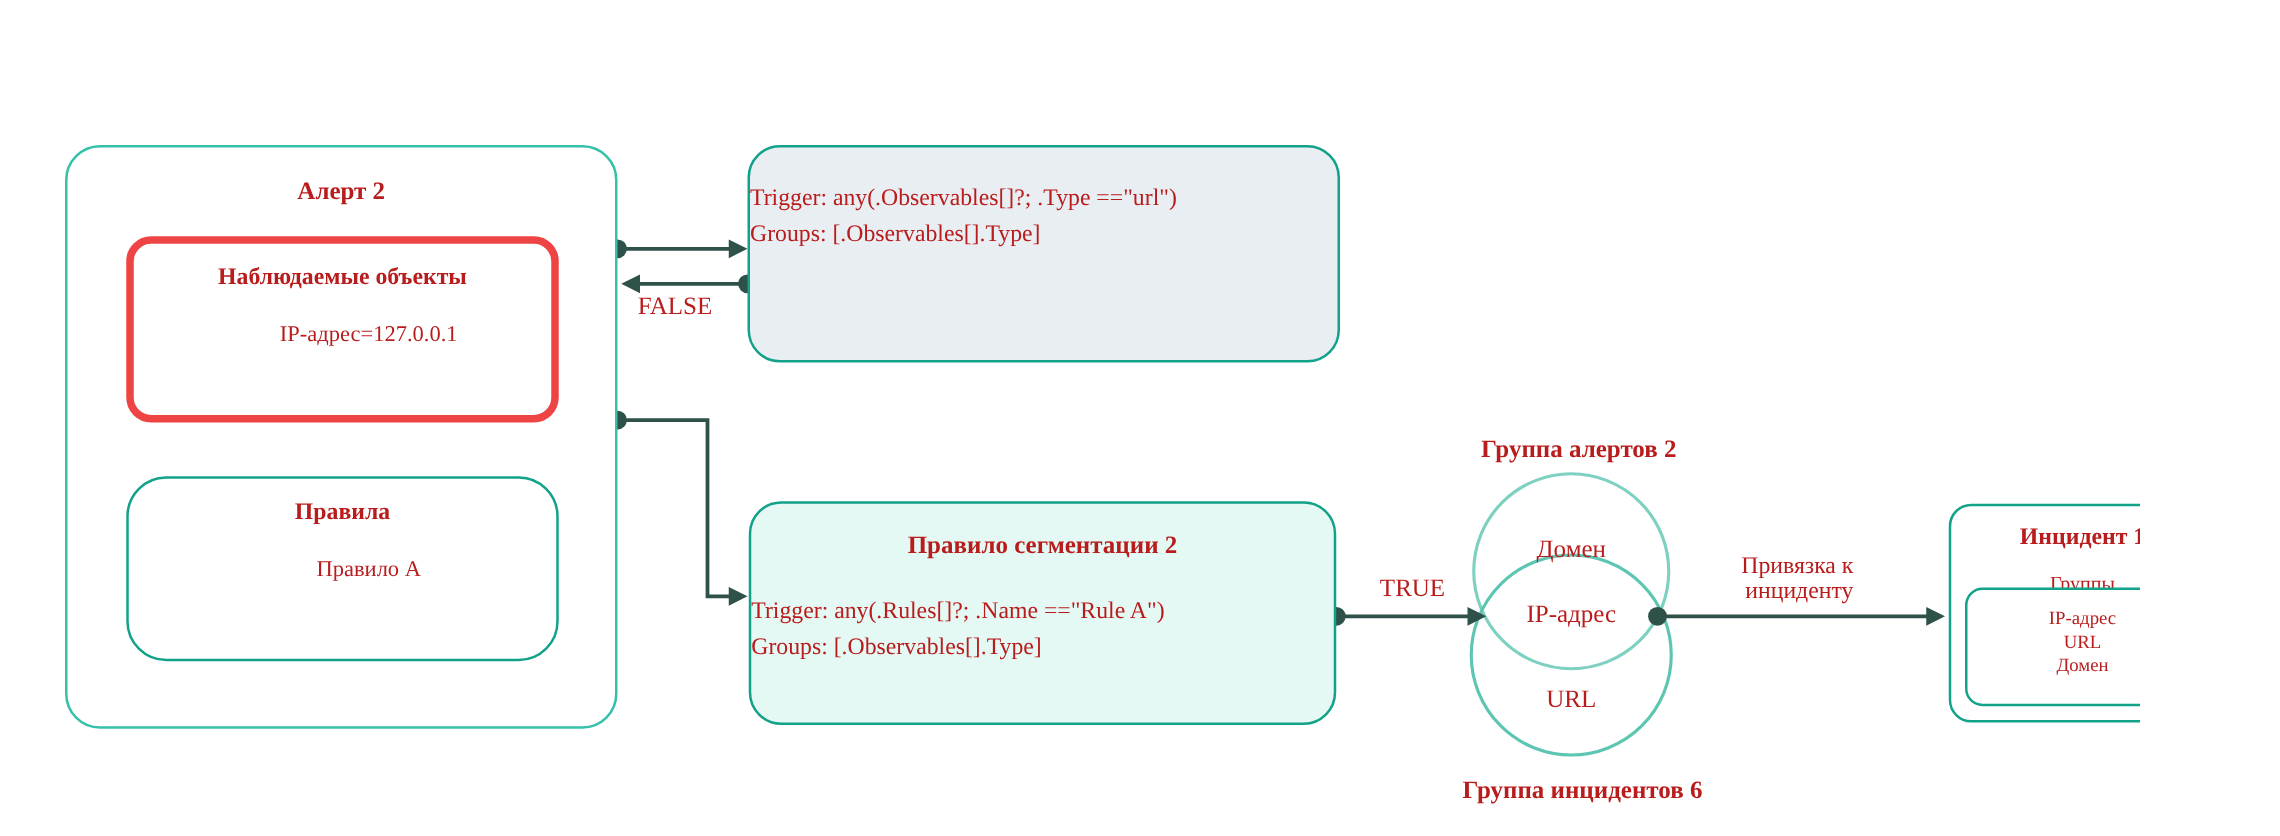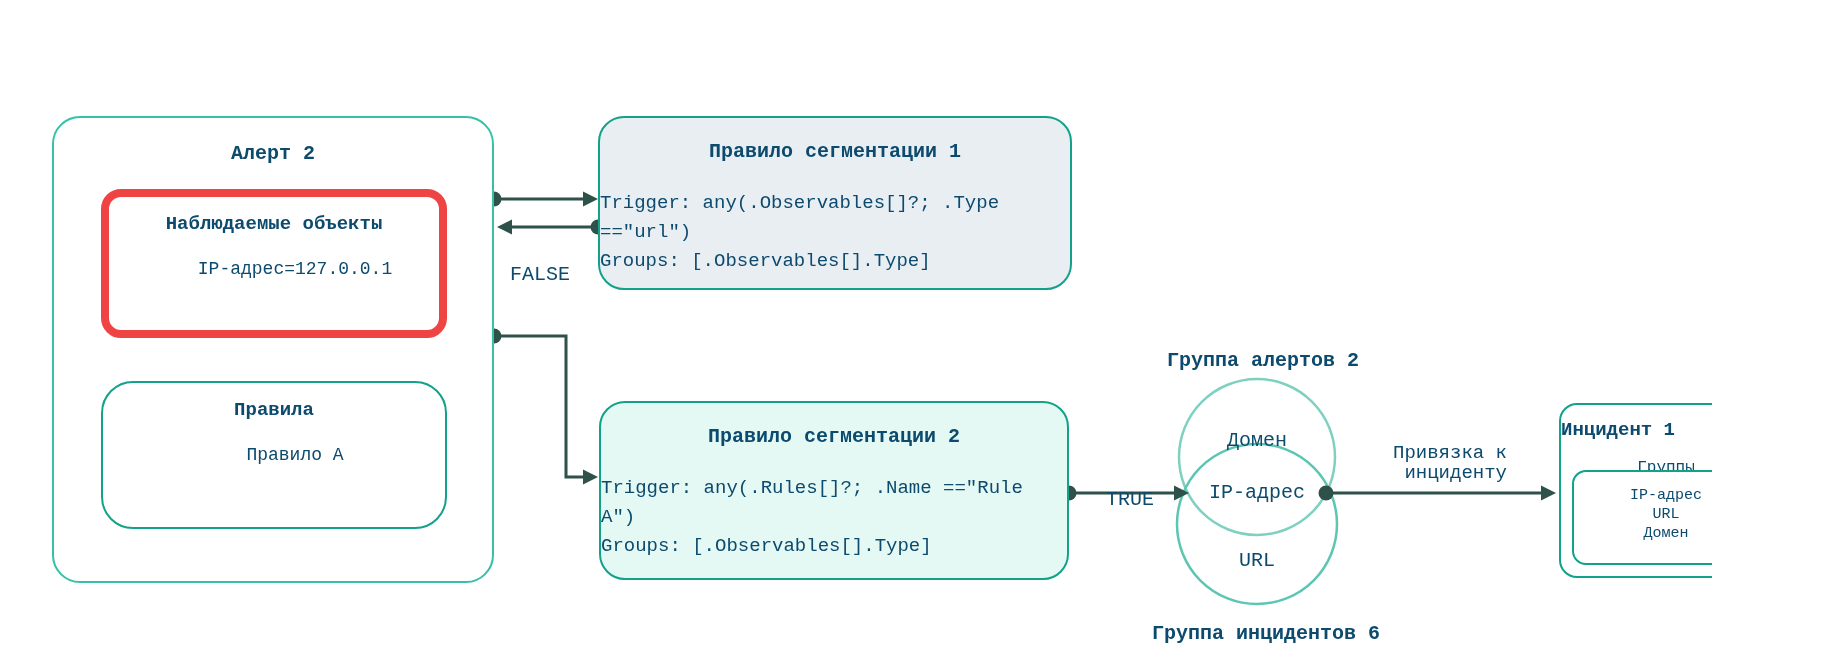--- a/index.html
+++ b/index.html
@@ -1,45 +1,45 @@
 <!DOCTYPE html>
 <html><head>
 <meta charset="utf-8">
 <style>
   html,body{margin:0;padding:0;background:#ffffff;}
   #canvas{
     position:relative;
     width:1712px;height:669px;
     background:#ffffff;
-    font-family:Liberation Mono, monospace;
-    color:#0c4a6e;
+    font-family:Liberation Serif, serif;
+    color:#b91c1c;
     overflow:hidden;
   }
   .box{box-sizing:border-box;position:absolute;background:#fff;}
   
   #alert-box{left:52px;top:116px;width:442px;height:467px;border:2px solid #35c0a9;border-radius:28px;}
   #alert-title{margin-top:24px;text-align:center;font-weight:bold;font-size:20px;}
-  #observables-box{left:47px;top:71px;width:346px;height:149px;border:8px solid #ef4444;border-radius:20px;}
+  #observables-box{left:47px;top:71px;width:346px;height:149px;border:6px solid #ef4444;border-radius:20px;}
   #rules-box{left:47px;top:263px;width:346px;height:148px;border:2px solid #12a189;border-radius:32px;}
   .inner-title{margin-top:16px;text-align:center;font-weight:bold;font-size:19px;}
   .inner-body{margin-top:22px;text-align:center;font-size:18px;line-height:24px;padding-left:42px;}
   
   .rule-box{box-sizing:border-box;position:absolute;border:2px solid #12a189;border-radius:26px;}
   #rule1-box{left:598px;top:116px;width:474px;height:174px;background:#e9eef3;}
   #rule2-box{left:599px;top:401px;width:470px;height:179px;background:#e4f8f4;}
   .rule-title{margin-top:22px;text-align:center;font-weight:bold;font-size:20px;}
   .rule-body{margin-top:26px;text-align:left;font-size:19px;line-height:29px;}
   
   #incident-box{left:1559px;top:403px;width:214px;height:175px;border:2px solid #12a189;border-radius:18px;}
-  #incident-title{margin-top:14px;text-align:left;font-weight:bold;font-size:19px;}
+  #incident-title{margin-top:14px;text-align:center;font-weight:bold;font-size:19px;}
   #incident-subtitle{margin-top:18px;text-align:center;font-size:16px;}
   #incident-groups-box{left:11px;top:65px;width:188px;height:95px;border:2px solid #12a189;border-radius:14px;}
   #incident-groups-list{margin-top:14px;text-align:center;font-size:15px;line-height:19px;}
   
-  .edge-label{position:absolute;transform:translate(-50%,-50%);font-size:20px;white-space:nowrap;margin-top:28px;}
+  .edge-label{position:absolute;transform:translate(-50%,-50%);font-size:20px;white-space:nowrap;}
   .venn-label{position:absolute;transform:translate(-50%,-50%);font-size:20px;white-space:nowrap;}
   .venn-group-label{position:absolute;transform:translate(-50%,-50%);font-size:20px;font-weight:bold;white-space:nowrap;}
   #link-label{position:absolute;left:1393px;top:443px;font-size:19px;line-height:20px;white-space:nowrap;text-align:right;}
   #svg-layer{position:absolute;left:0;top:0;pointer-events:none;}
 </style>
 </head>
 <body>
 
 <div id="canvas">
 
@@ -79,21 +79,20 @@
     </div>
     <div id="rules-box" class="box">
       <div class="inner-title">Правила</div>
       <div class="inner-body">
         <div>Правило А</div>
       </div>
     </div>
   </div>
 
   <div id="rule1-box" class="rule-box">
-    <div class="rule-title">Правило сегментации 1</div>
     <div class="rule-body">
       <div>Trigger: any(.Observables[]?; .Type =="url")</div>
       <div>Groups: [.Observables[].Type]</div>
     </div>
   </div>
 
   <div id="rule2-box" class="rule-box">
     <div class="rule-title">Правило сегментации 2</div>
     <div class="rule-body">
       <div>Trigger: any(.Rules[]?; .Name =="Rule A")</div>

